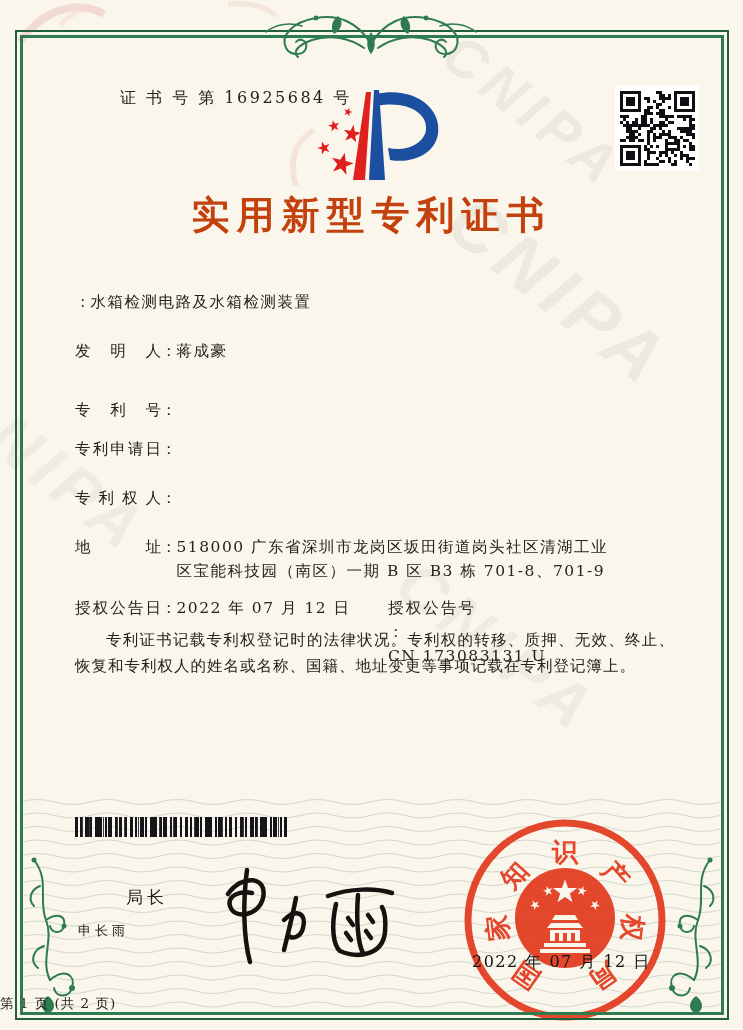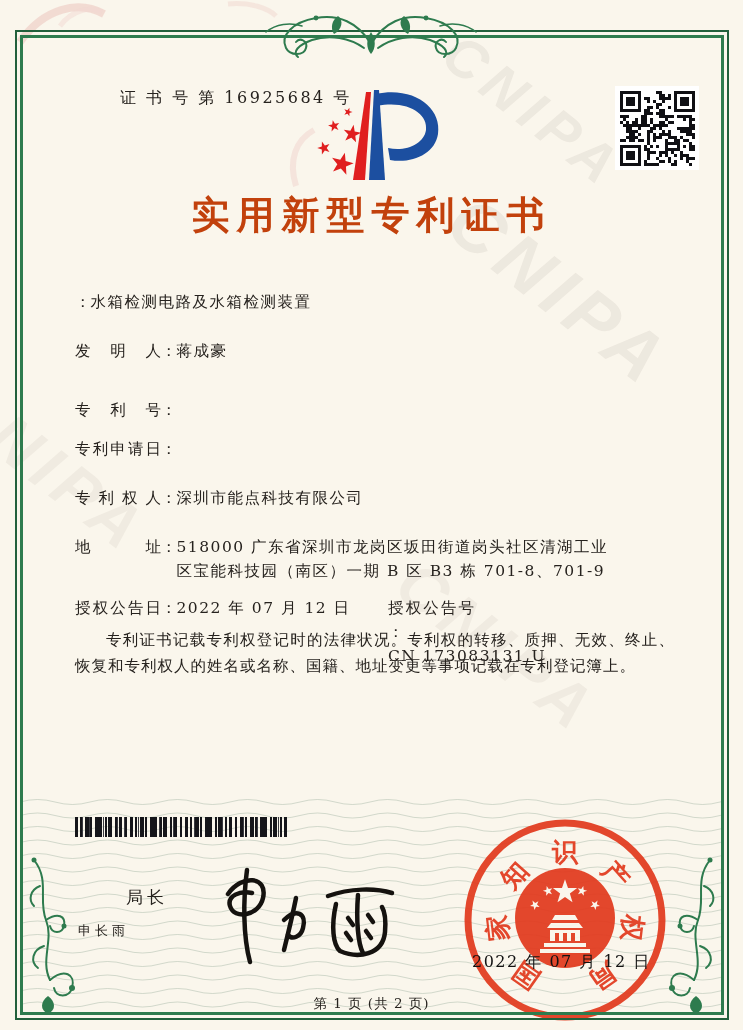--- a/index.html
+++ b/index.html
@@ -89,21 +89,21 @@
 
   
   .seal{position:absolute;left:458px;top:815px;z-index:2;}
   .seal-date{
     position:absolute;left:472px;top:952px;font-size:16px;letter-spacing:1.5px;
     color:#121212;z-index:3;white-space:nowrap;
   }
 
   
   .footer{
-    position:absolute;left:0;right:0;top:995px;text-align:center;
+    position:absolute;left:0;right:0;top:995px;
     font-size:13.5px;letter-spacing:1px;z-index:3;
   }
 </style>
 </head>
 <body>
 
 <svg class="pink-decor" width="743" height="1030" viewBox="0 0 743 1030">
   <path d="M20,42 C44,8 78,0 104,14" stroke="#eecdc5" stroke-width="8" fill="none" opacity="0.65"></path>
   <path d="M60,26 C72,10 90,6 102,12" stroke="#f2d8d2" stroke-width="5" fill="none" opacity="0.5"></path>
   <path d="M296,186 C288,160 296,140 314,130" stroke="#f0d2cb" stroke-width="6" fill="none" opacity="0.5"></path>
@@ -442,21 +442,20 @@
   <span class="lbl">专利号</span>
     <span class="colon">：</span>
 </div>
 <div class="row" style="top:437px">
   <span class="lbl">专利申请日</span>
     <span class="colon">：</span>
 </div>
 <div class="row" style="top:486px">
   <span class="lbl">专利权人</span>
     <span class="colon">：</span>
-    <span class="val">深圳市能点科技有限公司</span>
 </div>
 <div class="row" style="top:535px">
   <span class="lbl">地址</span>
     <span class="colon">：</span>
   <span class="val addr">
     <span style="display:block">518000 广东省深圳市龙岗区坂田街道岗头社区清湖工业</span>
     <span style="display:block">区宝能科技园（南区）一期 B 区 B3 栋 701-8、701-9</span>
   </span>
 </div>
 <div class="row" style="top:596px;width:600px">

